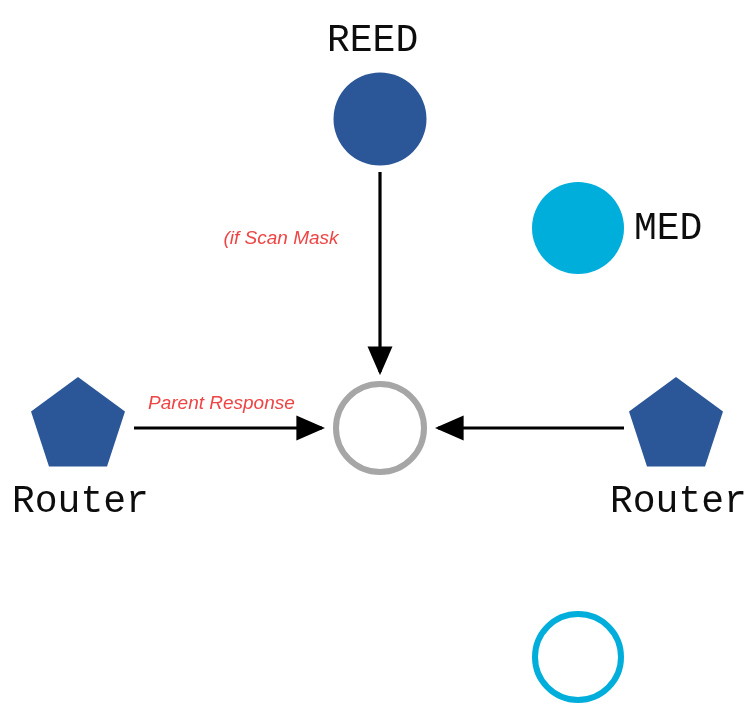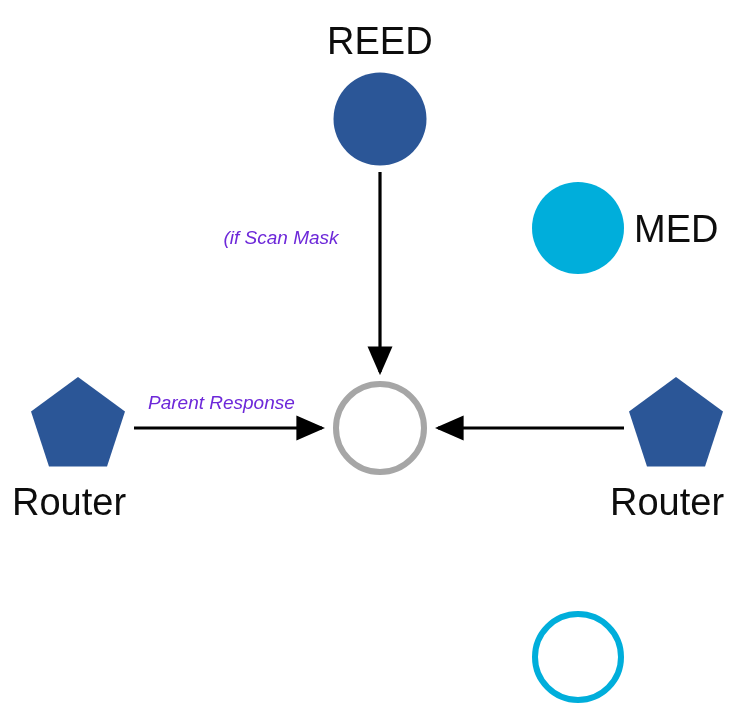--- a/index.html
+++ b/index.html
@@ -20,31 +20,31 @@
   #diagram-svg {
     position: absolute;
     left: 0;
     top: 0;
     width: 752px;
     height: 720px;
   }
   .node-label {
     position: absolute;
     color: #0d0d0d;
-    font-family: Liberation Sans, sans-serif;
+    font-family: Liberation Mono, monospace;
     font-weight: 400;
     white-space: nowrap;
     line-height: 1;
   }
   .label-big {
     font-size: 38px;
   }
   .edge-label {
     position: absolute;
-    color: #6d28d9;
+    color: #ef4444;
     font-family: "Liberation Sans", sans-serif;
     font-style: italic;
     font-size: 19px;
     line-height: 1.25;
     white-space: nowrap;
   }
   .edge-label-center {
     text-align: center;
   }
 </style>

